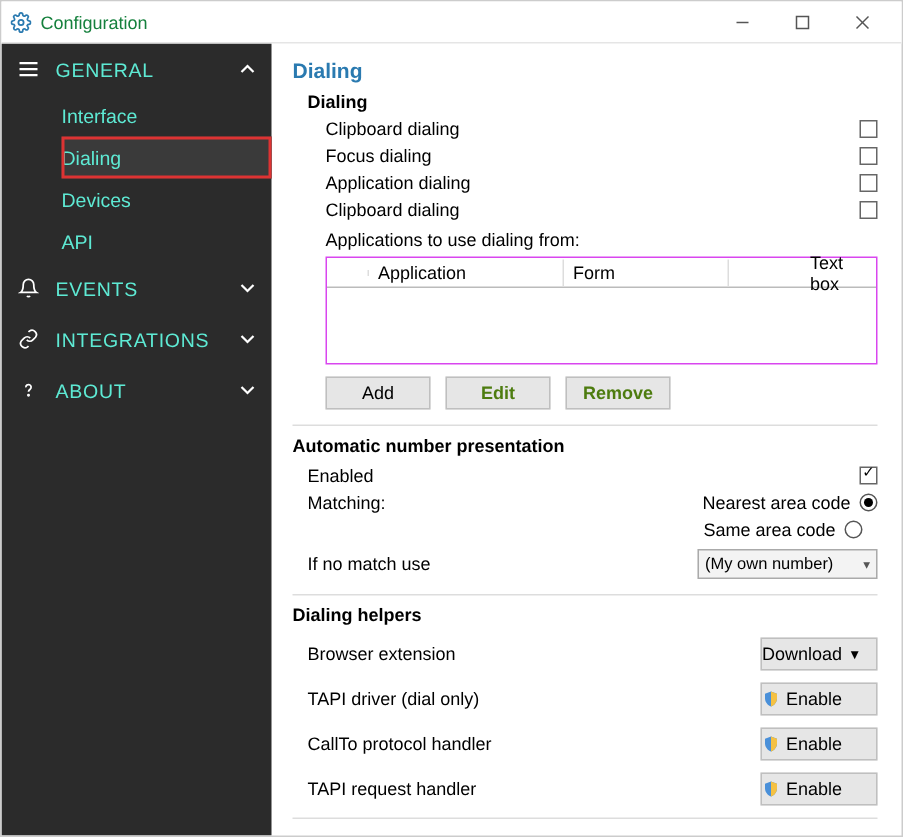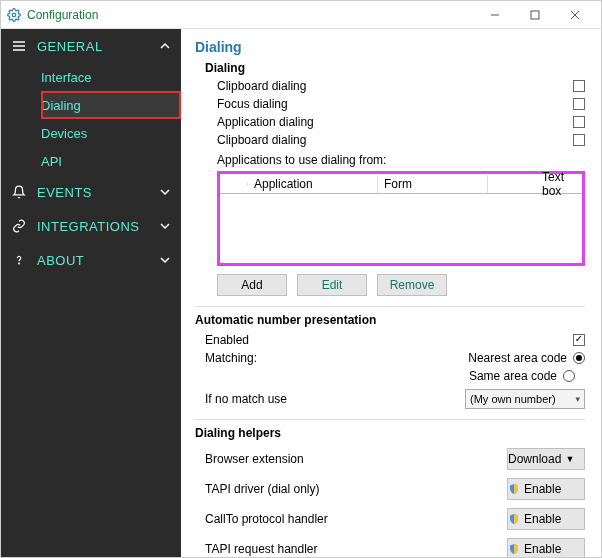--- a/index.html
+++ b/index.html
@@ -22,30 +22,30 @@
   .subitems { }
   .subitem { display: flex; align-items: center; height: 28px; color: #5eead4; cursor: pointer; margin-left: 40px; }
   .subitem.selected { outline: 2px solid #d33; outline-offset: -2px; background: #3a3a3a; }
   .content { flex: 1; overflow: auto; padding: 8px 16px 0 14px; }
   .page-title { color: #2a7ab0; font-size: 14px; font-weight: 600; margin: 2px 0 6px 0; }
   .section-title { font-weight: 600; font-size: 12px; margin-top: 6px; margin-left: 10px; }
   .opt-row { display: flex; align-items: center; margin: 4px 0 4px 22px; }
   .opt-row .lbl { flex: 1; }
   .cbox { width: 12px; height: 12px; border: 1px solid #666; background:#fff; }
   .apps-label { margin: 6px 0 4px 22px; }
-  .apptable { margin-left: 22px; border: 3px solid #d946ef; height: 95px; display:flex; flex-direction:column; }
+  .apptable { margin-left: 22px; border: 1px solid #d946ef; height: 72px; display:flex; flex-direction:column; }
   .apptable .hdr { display:flex; border-bottom: 1px solid #bbb; background:#fff; height: 20px; align-items:center; }
   .apptable .hdr .c { border-right: 1px solid #ddd; padding: 2px 6px; font-size: 12px; }
   .apptable .hdr .c0 { width: 28px; border-right:1px solid #ddd; }
   .apptable .hdr .c1 { width: 130px; }
   .apptable .hdr .c2 { width: 110px; }
   .apptable .hdr .c3 { flex:1; border-right:none;margin-left:48px; }
   .btnrow { margin: 8px 0 4px 22px; display:flex; gap: 10px; }
   .btn { width: 70px; height: 22px; background: #e6e6e6; border: 1px solid #bfbfbf; display:flex; align-items:center; justify-content:center; font-size: 12px; cursor:pointer; }
-  .btn.disabled { color: #0f766e; cursor:default; }
+  .btn.disabled { color: #4d7c0f; cursor:default;font-weight:bold; }
   .hr { border: none; border-top: 1px solid #ddd; margin: 10px 0 6px 0; }
   .section-head2 { font-weight:600; margin-left: 0; margin-top: 4px; }
   .anp-row { display:flex; align-items:center; margin: 6px 0 2px 10px; }
   .anp-row .l { flex:1; }
   .cbox.checked::after { content: "✓"; display:block; font-size: 10px; line-height: 10px; text-align:center; color:#000; position:relative; top:-1px;}
   .radio-row { display:flex; justify-content:flex-end; align-items:center; margin: 4px 10px 2px 10px; gap:6px; }
   .radio { width:12px; height:12px; border:1px solid #555; border-radius:50%; display:flex; align-items:center; justify-content:center; background:#fff;}
   .radio .dot { width:6px; height:6px; border-radius:50%; background:#000; }
   .match-row { display:flex; align-items:center; margin: 4px 0 0 10px; }
   .match-row .l { flex:1; }

